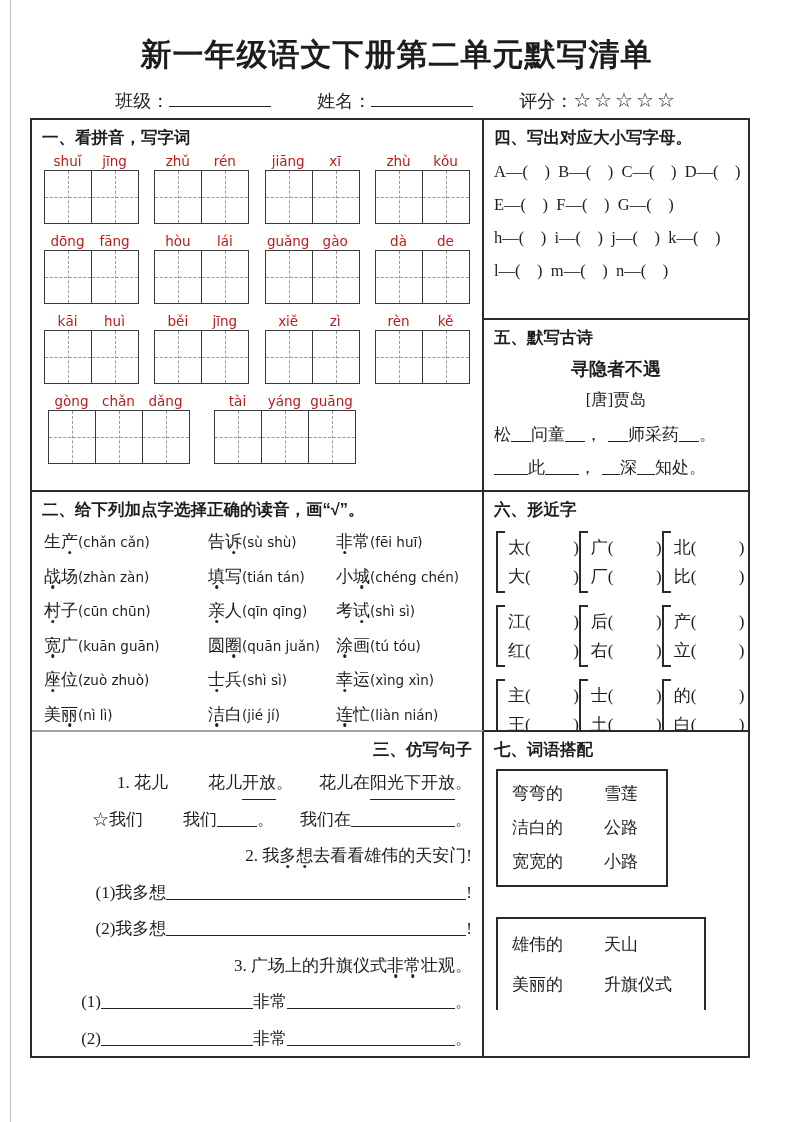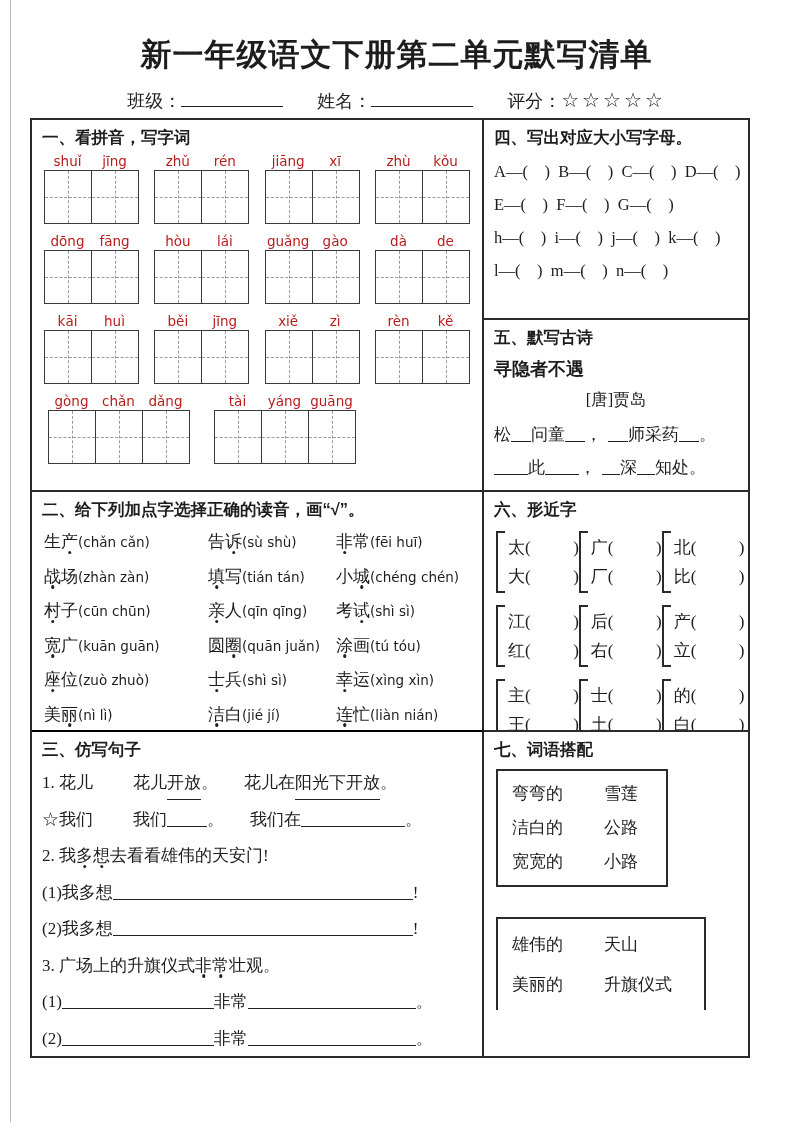--- a/index.html
+++ b/index.html
@@ -2,33 +2,33 @@
 <html><head>
 <meta charset="utf-8">
 <style>
   html,body{margin:0;padding:0;background:#fff;}
   .sheet{position:relative;width:793px;height:1122px;background:#fff;overflow:hidden;
          font-family:"Liberation Serif","DejaVu Serif",serif;color:#1d1d1d;}
   .scanline{position:absolute;left:10px;top:0;width:1px;height:100%;background:#b9b9b9;}
   .page-title{position:absolute;left:0;top:34px;width:100%;text-align:center;
               font-size:31px;font-weight:bold;letter-spacing:1px;}
   .infobar{position:absolute;left:0;top:88px;width:100%;display:flex;justify-content:center;
-           gap:34px;font-size:18px;align-items:baseline;}
+           gap:46px;font-size:18px;align-items:baseline;}
   .info-item{white-space:nowrap;}
   .info-blank{display:inline-block;width:102px;height:5px;border-bottom:1.6px solid #222;}
   .stars{font-size:20px;letter-spacing:3px;}
 
   .frame{position:absolute;left:30px;top:118px;width:720px;height:940px;
          border:2px solid #2a2a2a;box-sizing:border-box;}
   .sec{position:absolute;box-sizing:border-box;padding:5px 10px;overflow:hidden;}
   .sec-title{font-family:"Liberation Sans","DejaVu Sans",sans-serif;
              font-weight:bold;font-size:16.5px;margin:2px 0 4px 0;}
   #s1{left:0;top:0;width:452px;height:370px;border-right:2px solid #2a2a2a;}
   #s2{left:0;top:370px;width:452px;height:240px;border-right:2px solid #2a2a2a;border-top:2px solid #2a2a2a;}
-  #s3{left:0;top:610px;width:452px;height:326px;border-right:2px solid #2a2a2a;border-top:2px solid #000000;}
+  #s3{left:0;top:610px;width:452px;height:326px;border-right:2px solid #2a2a2a;border-top:2px solid #a3a3a3;text-align:right;}
   #s4{left:452px;top:0;width:264px;height:198px;}
   #s5{left:452px;top:198px;width:264px;height:172px;border-top:2px solid #2a2a2a;}
   #s6{left:452px;top:370px;width:264px;height:240px;border-top:2px solid #2a2a2a;}
   #s7{left:452px;top:610px;width:264px;height:280px;border-top:2px solid #2a2a2a;}
 
   
   .pg-row{display:flex;justify-content:space-between;margin:4px 2px 9px 2px;}
   .pg-row.pg-wide{justify-content:flex-start;gap:24px;margin-left:6px;}
   .pg-pinyin{display:flex;margin-bottom:1px;}
   .pg-syl{width:47px;text-align:center;font-family:"DejaVu Sans","Liberation Sans",sans-serif;
@@ -53,21 +53,21 @@
   #s5 .line{line-height:33px;height:33px;}
   .seg-u{border-bottom:1.7px solid #222;padding-bottom:7px;}
   .seg-b{display:inline-block;height:5px;border-bottom:1.7px solid #222;transform:translateY(2px);}
   .seg-g{display:inline-block;}
 
   
   .s4line{white-space:pre;font-size:16.5px;line-height:33px;}
   #s4 .s4line:first-of-type{margin-top:6px;}
 
   
-  .poem-title{text-align:left;font-weight:bold;font-size:18px;line-height:32px;}
+  .poem-title{text-align:center;font-weight:bold;font-size:18px;line-height:32px;}
   .poem-author{text-align:center;font-size:16.5px;line-height:30px;margin-bottom:3px;}
 
   
   .pair-grid{display:grid;grid-template-columns:1fr 1fr 1fr;row-gap:12px;margin-top:10px;margin-left:2px;}
   .pair{display:flex;align-items:center;}
   .bracket{width:7px;height:58px;border:2px solid #2a2a2a;border-right:none;margin-right:3px;flex:none;}
   .pair-line{white-space:pre;font-size:17px;line-height:29px;}
 
   
   .mbox{border:2px solid #2a2a2a;width:172px;padding:6px 14px;margin:8px 0 6px 2px;box-sizing:border-box;}

